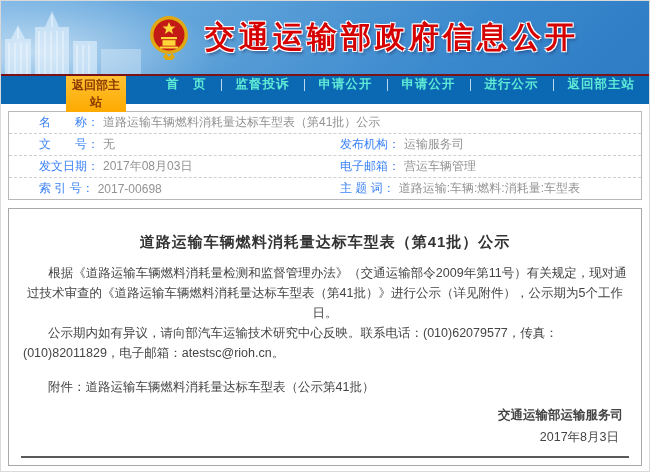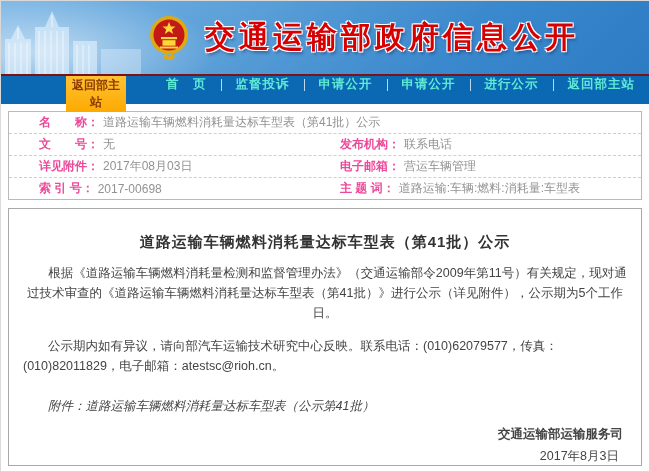--- a/index.html
+++ b/index.html
@@ -25,31 +25,31 @@
     font-family:inherit;display:flex;align-items:center;justify-content:center;}
   .nav-menu{display:flex;align-items:center;margin-left:26px;}
   .nav-item{color:#5eead4;font-size:12.5px;font-weight:bold;padding:0 14px;cursor:pointer;white-space:nowrap;letter-spacing:1px;}
   .nav-sep{width:1px;height:12px;background:#bcd8f0;}
 
   
   .meta-box{margin:7px 7px 0 7px;border:1px solid #b9b9b9;background:#fff;font-size:12px;}
   .meta-row{display:flex;min-height:21px;align-items:center;border-bottom:1px dashed #cfcfcf;padding:0 0 0 30px;}
   .meta-row:last-child{border-bottom:0;}
   .meta-cell{flex:1;display:flex;align-items:center;}
-  .meta-label{font-weight:bold;color:#ec4899;white-space:pre;}
+  .meta-label{font-weight:normal;color:#3b82f6;white-space:pre;}
   .meta-value{color:#929292;margin-left:4px;}
 
   
   .doc-box{margin:8px 7px 0 7px;border:1px solid #a9a9a9;background:#fff;height:256px;position:relative;
     color:#444;font-size:12.5px;}
   .doc-title{margin:24px 10px 0 10px;text-align:center;font-size:15px;font-weight:bold;color:#333;letter-spacing:1px;}
   .doc-p{margin:0;padding:0 14px;text-indent:2em;line-height:20px;}
   .p1{margin-top:11px;text-align:center;}
-  .p2{margin-top:13px;}
-  .p3{margin-top:20px;font-style:italic;}
+  .p2{}
+  .p3{margin-top:14px;}
   .sig{margin-top:8px;padding-right:18px;text-align:right;line-height:20px;font-weight:bold;}
   .doc-date{margin-top:2px;padding-right:22px;text-align:right;line-height:20px;}
   .doc-divider{margin:9px 12px 0 12px;border:0;border-top:2px solid #5a5a5a;}
 </style>
 </head>
 <body>
 
 <div class="page">
 
   <div class="banner">
@@ -119,26 +119,26 @@
         <span class="meta-value">道路运输车辆燃料消耗量达标车型表（第41批）公示</span>
       </div>
     </div>
     <div class="meta-row">
       <div class="meta-cell">
         <span class="meta-label">文　　号：</span>
         <span class="meta-value">无</span>
       </div>
       <div class="meta-cell">
         <span class="meta-label">发布机构：</span>
-        <span class="meta-value">联系电话</span>
+        <span class="meta-value">运输服务司</span>
       </div>
     </div>
     <div class="meta-row">
       <div class="meta-cell">
-        <span class="meta-label">详见附件：</span>
+        <span class="meta-label">发文日期：</span>
         <span class="meta-value">2017年08月03日</span>
       </div>
       <div class="meta-cell">
         <span class="meta-label">电子邮箱：</span>
         <span class="meta-value">营运车辆管理</span>
       </div>
     </div>
     <div class="meta-row">
       <div class="meta-cell">
         <span class="meta-label">索 引 号：</span>

